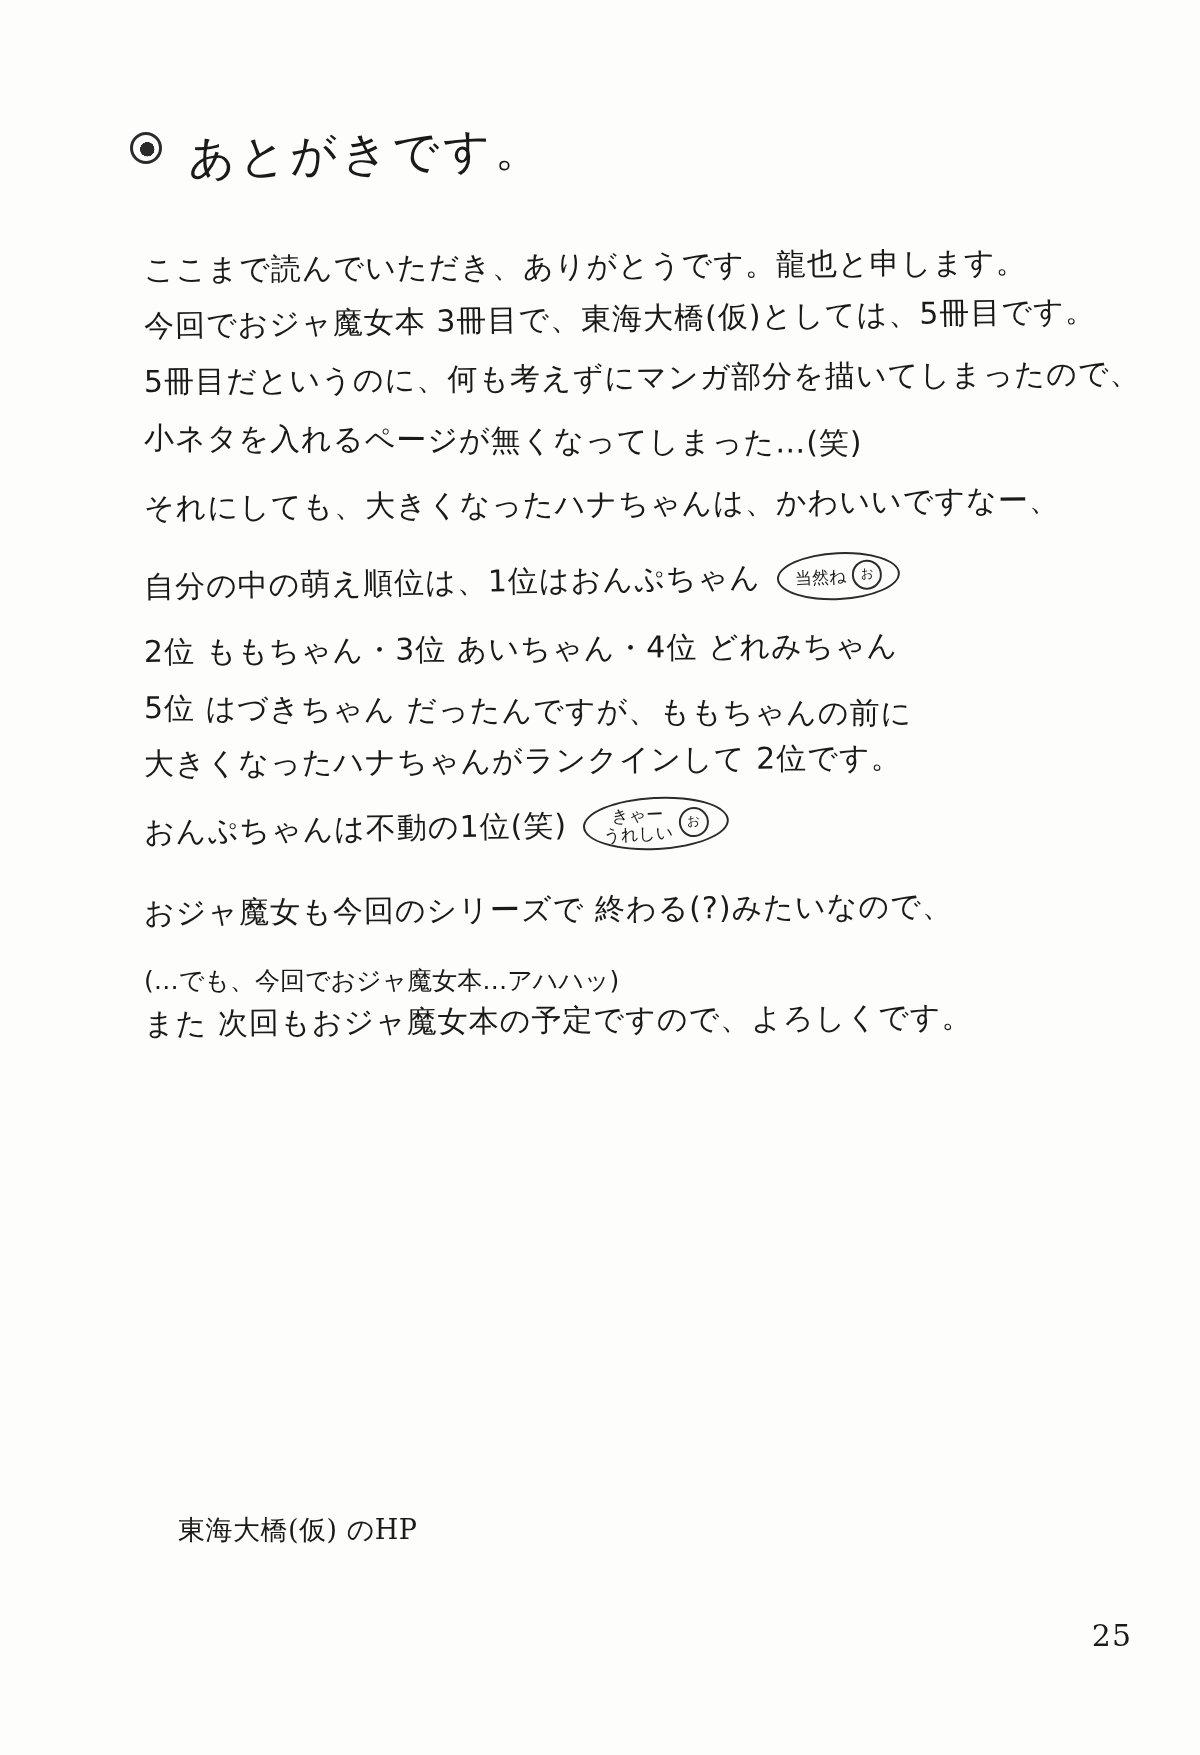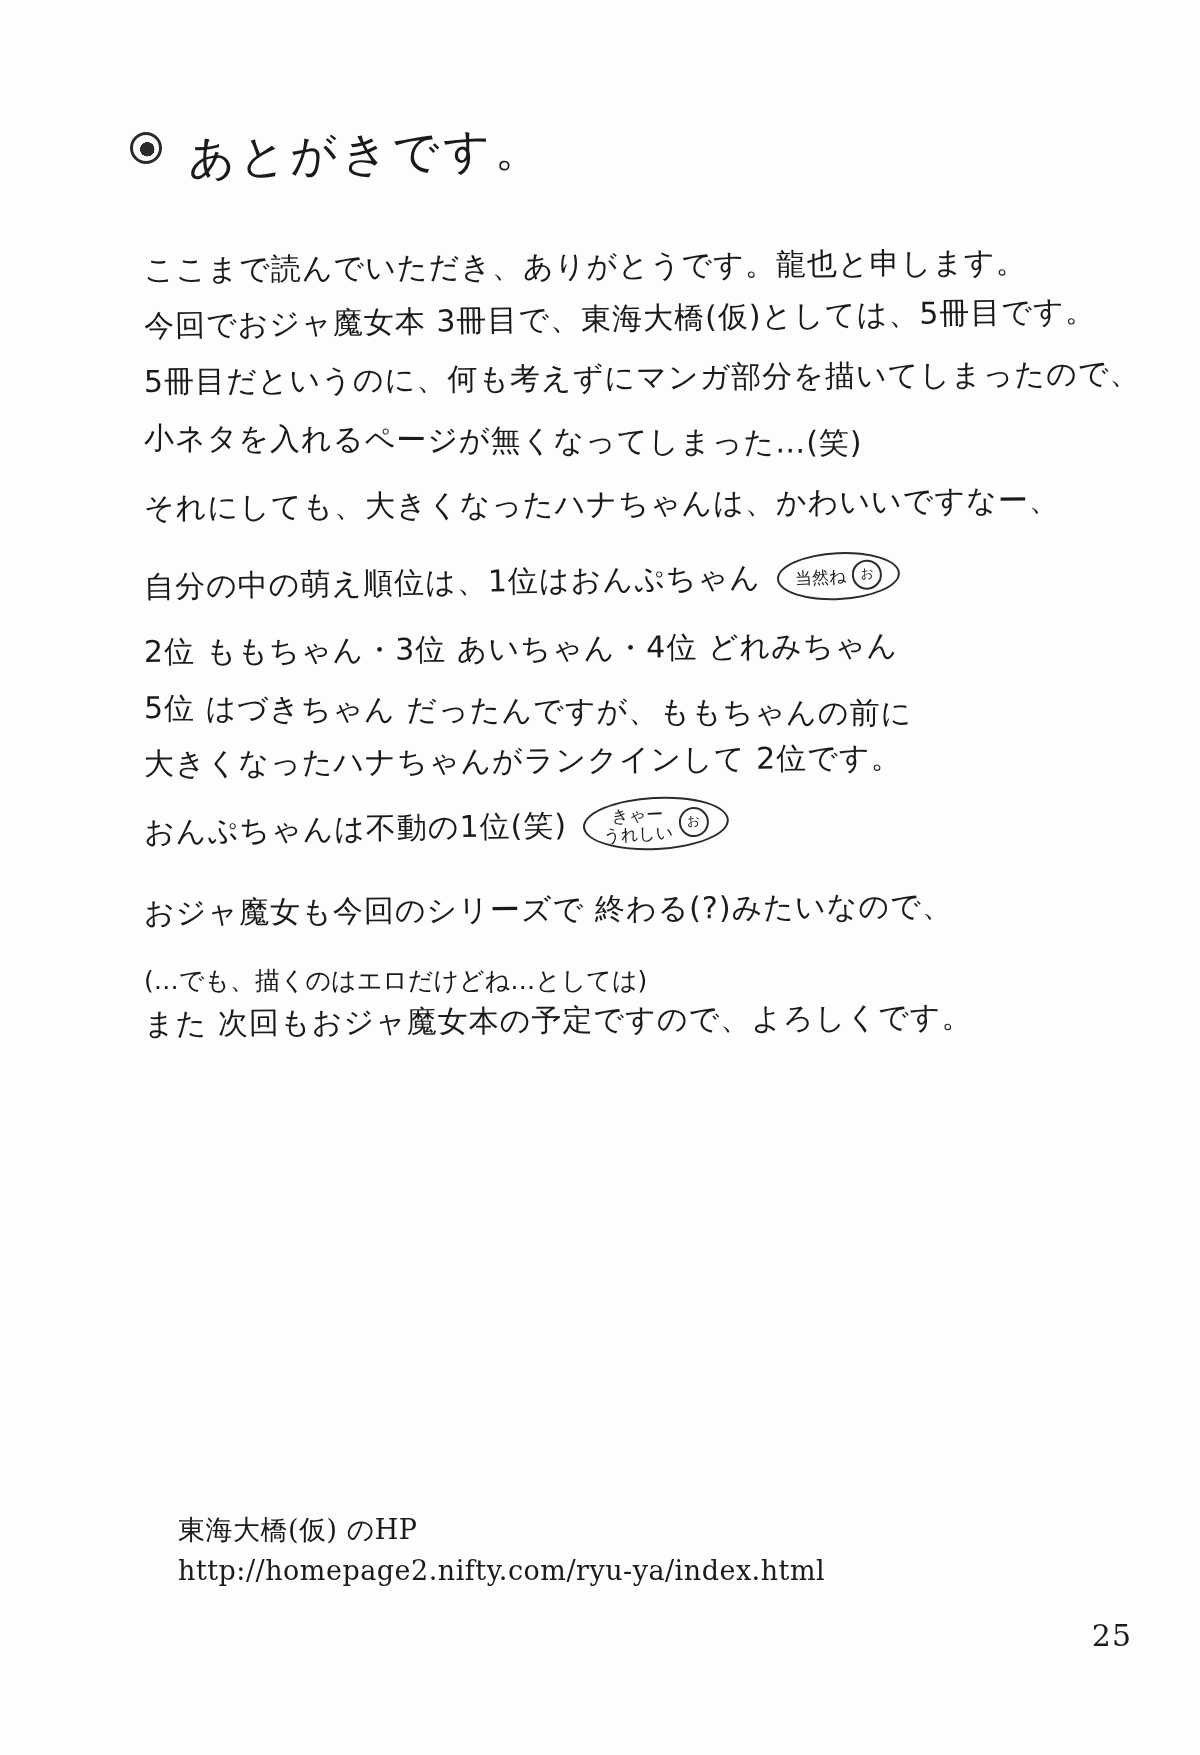--- a/index.html
+++ b/index.html
@@ -114,20 +114,21 @@
   .bubble-wide {
     padding: 6px 18px;
   }
 
   
   .footer {
     position: absolute;
     left: 178px;
     top: 1510px;
     font-family: "DejaVu Serif", serif;
+    text-align: center;
   }
   .footer-line {
     font-size: 27px;
     line-height: 1.5;
     letter-spacing: 0.5px;
     white-space: nowrap;
   }
   .page-number {
     position: absolute;
     right: 68px;
@@ -174,25 +175,24 @@
       <span class="speech-bubble bubble-wide">
         <span class="bubble-lines">
           <span>きゃー</span>
           <span>うれしい</span>
         </span>
         <span class="face">お</span>
       </span>
     </div>
 
     <div class="line tilt1 gap-lg">おジャ魔女も今回のシリーズで 終わる(?)みたいなので、</div>
-    <div class="line small gap-sm">(…でも、描くのはエロだけどね…としては)</div>
+    <div class="line small gap-sm">(…でも、今回でおジャ魔女本…アハハッ)</div>
     <div class="line tilt1">また 次回もおジャ魔女本の予定ですので、よろしくです。</div>
 
   </div>
 
   <div class="footer">
     <div class="footer-line">東海大橋(仮) のHP</div>
-    <div class="footer-line">http://homepage2.nifty.com/ryu-ya/index.html</div>
   </div>
 
   <div class="page-number">25</div>
 
 </div>
 
 </body></html>

